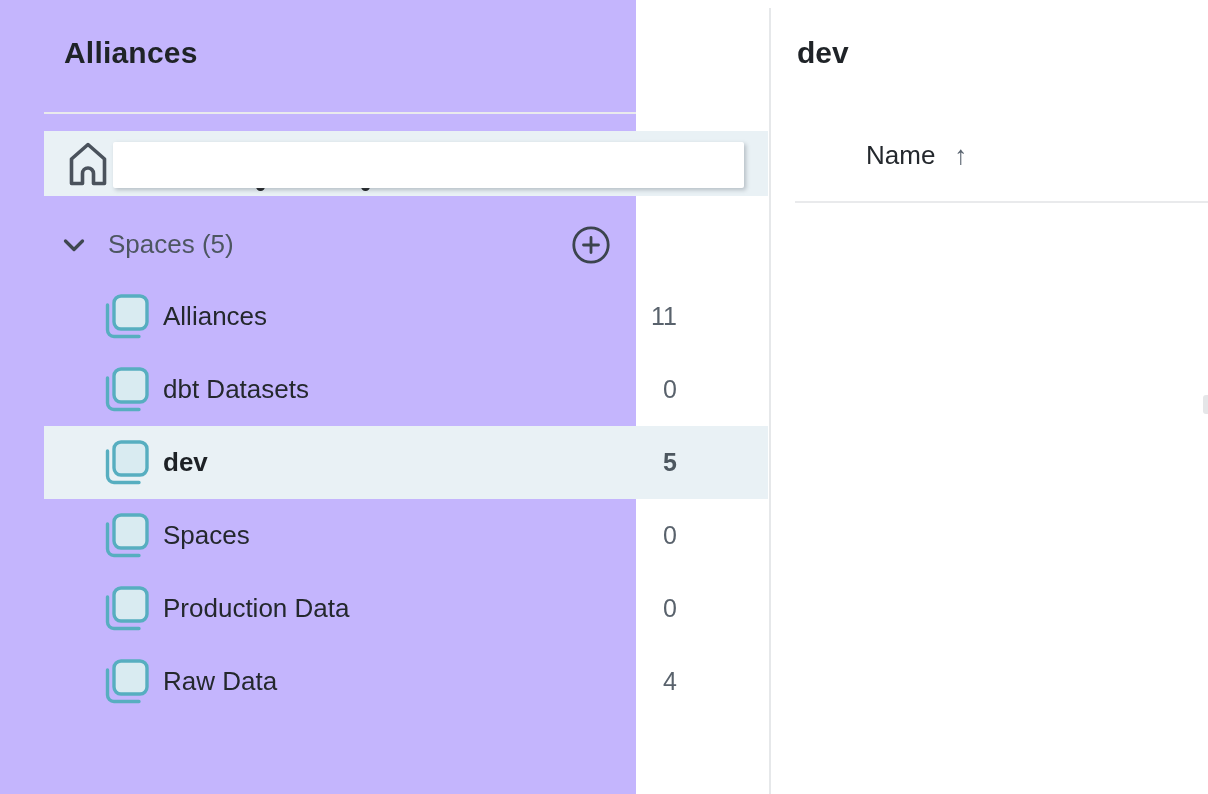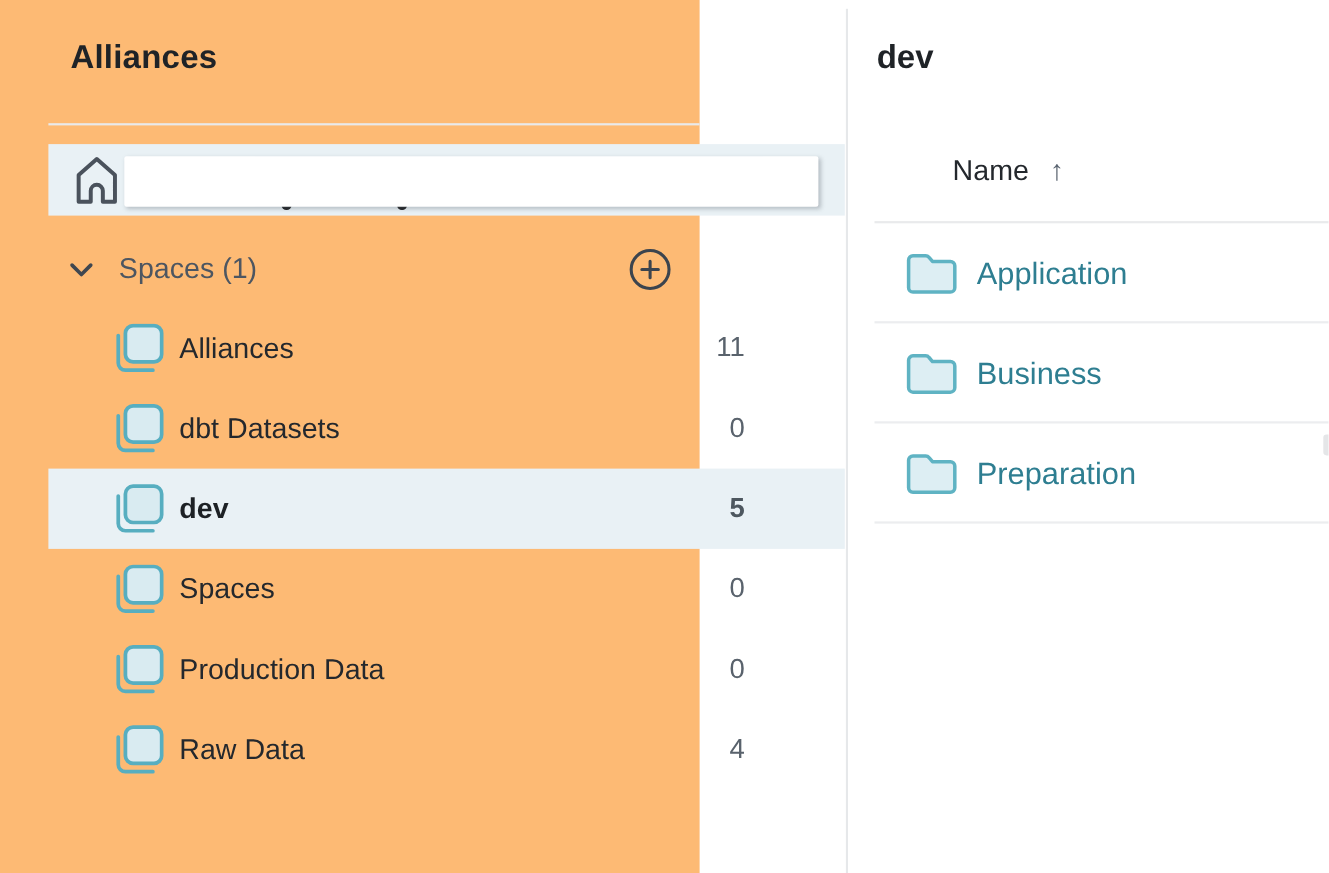--- a/index.html
+++ b/index.html
@@ -2,21 +2,21 @@
 <html><head>
 <meta charset="utf-8">
 <style>
   * { box-sizing: border-box; }
   html,body { margin:0; padding:0; background:#ffffff; }
   body { font-family:"Liberation Sans","DejaVu Sans",sans-serif; -webkit-font-smoothing:antialiased; }
 
   .screen { position:relative; width:1208px; height:794px; background:#ffffff; overflow:hidden; }
 
   
-  .left-panel { position:absolute; left:0; top:0; width:636px; height:794px; background:#fdba74; }
+  .left-panel { position:absolute; left:0; top:0; width:636px; height:794px; background:#c4b5fd; }
 
   .left-title { position:absolute; left:64px; top:36px; margin:0; font-size:30px; font-weight:700; color:#1f2327; letter-spacing:.2px; }
   .left-title-divider { position:absolute; left:44px; right:0; top:112px; height:2px; background:#e9eaec; }
 
   .home-row { position:absolute; left:44px; top:131px; width:724px; height:65px; background:#e9f1f5; cursor:pointer; }
   .home-icon { position:absolute; left:24px; top:10px; width:40px; height:46px; }
   .redact-dot { position:absolute; top:51px; width:9px; height:9px; border-radius:50%; background:#17181a; }
   .redact-dot.d1 { left:212px; }
   .redact-dot.d2 { left:317px; }
   .redacted-box { position:absolute; left:69px; top:11px; width:631px; height:46px; background:#ffffff; border-radius:2px;
@@ -70,21 +70,21 @@
       </svg>
       <span class="redact-dot d1"></span>
       <span class="redact-dot d2"></span>
       <span class="redacted-box"></span>
     </div>
 
     <div class="spaces-header">
       <svg class="spaces-chevron" viewBox="0 0 26 26" fill="none">
         <path d="M4.5 9 L13 17.5 L21.5 9" stroke="#3f4750" stroke-width="3.3" stroke-linecap="round" stroke-linejoin="round"></path>
       </svg>
-      <span class="spaces-label">Spaces (1)</span>
+      <span class="spaces-label">Spaces (5)</span>
       <button class="add-space-btn" aria-label="Add space">
         <svg width="40" height="40" viewBox="0 0 40 40" fill="none">
           <circle cx="20" cy="20" r="17.2" stroke="#3c444e" stroke-width="2.8"></circle>
           <path d="M20 12.5 V27.5 M12.5 20 H27.5" stroke="#3c444e" stroke-width="2.8" stroke-linecap="round"></path>
         </svg>
       </button>
     </div>
 
     <div class="space-list">
   <div class="space-row">
@@ -147,39 +147,17 @@
   <div class="v-divider"></div>
 
   <section class="right-panel">
     <h1 class="right-title">dev</h1>
 
     <div class="table-header">
       <span>Name</span><span class="sort-arrow">↑</span>
     </div>
     <div class="header-underline"></div>
 
-    <div class="folder-list">
-  <div class="folder-row">
-    <svg class="folder-icon" viewBox="0 0 48 38" fill="none">      
-            <path d="M3 31.5 V6.5 a4 4 0 0 1 4 -4 h11.5 a4 4 0 0 1 3.1 1.5 l3.1 3.7 H41 a4 4 0 0 1 4 4 v19.8 a4 4 0 0 1 -4 4 H7 a4 4 0 0 1 -4 -4 Z" fill="#ddeef3" stroke="#5fb3c3" stroke-width="3.2" stroke-linejoin="round"></path>
-    </svg>
-    <a class="folder-link">Application</a>
-  </div>
-
-  <div class="folder-row">
-    <svg class="folder-icon" viewBox="0 0 48 38" fill="none">      
-            <path d="M3 31.5 V6.5 a4 4 0 0 1 4 -4 h11.5 a4 4 0 0 1 3.1 1.5 l3.1 3.7 H41 a4 4 0 0 1 4 4 v19.8 a4 4 0 0 1 -4 4 H7 a4 4 0 0 1 -4 -4 Z" fill="#ddeef3" stroke="#5fb3c3" stroke-width="3.2" stroke-linejoin="round"></path>
-    </svg>
-    <a class="folder-link">Business</a>
-  </div>
-
-  <div class="folder-row">
-    <svg class="folder-icon" viewBox="0 0 48 38" fill="none">      
-            <path d="M3 31.5 V6.5 a4 4 0 0 1 4 -4 h11.5 a4 4 0 0 1 3.1 1.5 l3.1 3.7 H41 a4 4 0 0 1 4 4 v19.8 a4 4 0 0 1 -4 4 H7 a4 4 0 0 1 -4 -4 Z" fill="#ddeef3" stroke="#5fb3c3" stroke-width="3.2" stroke-linejoin="round"></path>
-    </svg>
-    <a class="folder-link">Preparation</a>
-  </div>
-</div>
 
     <div class="scroll-sliver"></div>
   </section>
 
 </div>
 
 </body></html>

